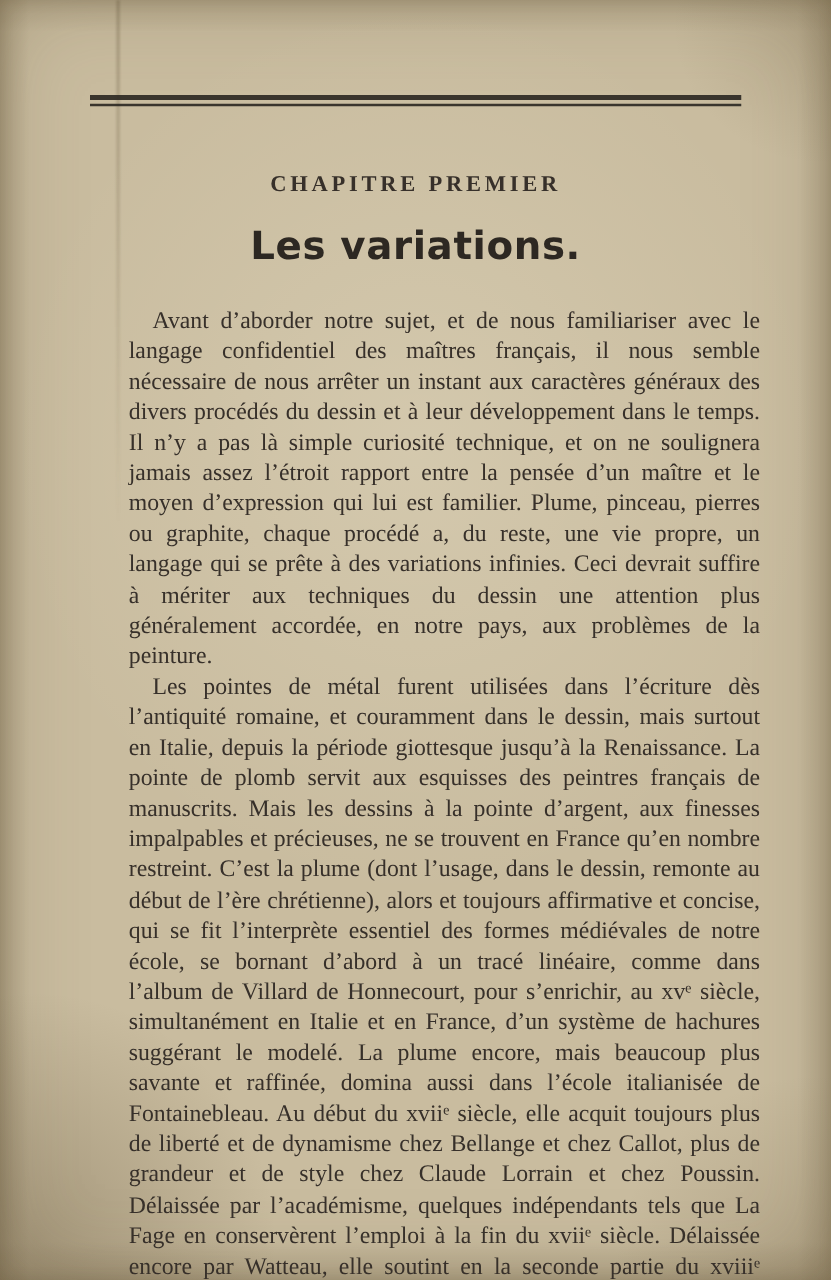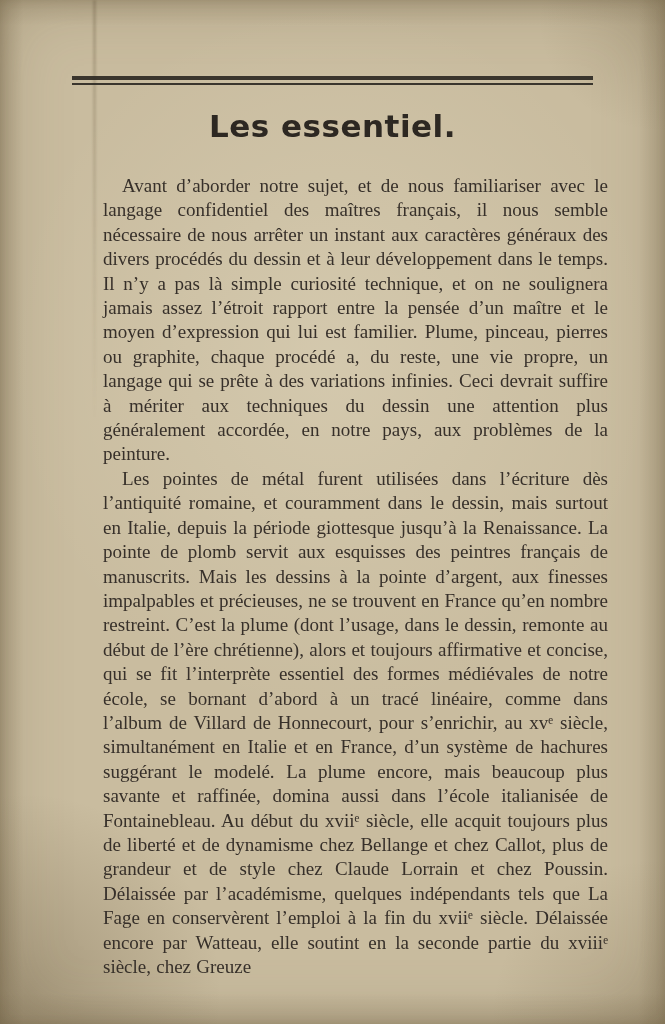--- a/index.html
+++ b/index.html
@@ -83,19 +83,20 @@
     word-spacing:0.5px;
   }
 </style>
 </head>
 <body>
 
 <div class="page">
   <div class="crease"></div>
   <div class="content">
     <div class="double-rule"></div>
-    <h1 class="title">Les essentiel.</h1>
+    <h2 class="chapter">CHAPITRE PREMIER</h2>
+    <h1 class="title">Les variations.</h1>
     <div class="body-text">
       <p class="para">Avant d’aborder notre sujet, et de nous familiariser avec le langage confidentiel des maîtres français, il nous semble nécessaire de nous arrêter un instant aux caractères généraux des divers procédés du dessin et à leur développement dans le temps. Il n’y a pas là simple curiosité technique, et on ne soulignera jamais assez l’étroit rapport entre la pensée d’un maître et le moyen d’expression qui lui est familier. Plume, pinceau, pierres ou graphite, chaque procédé a, du reste, une vie propre, un langage qui se prête à des variations infinies. Ceci devrait suffire à mériter aux techniques du dessin une attention plus généralement accordée, en notre pays, aux problèmes de la peinture.</p>
       <p class="para">Les pointes de métal furent utilisées dans l’écriture dès l’antiquité romaine, et couramment dans le dessin, mais surtout en Italie, depuis la période giottesque jusqu’à la Renaissance. La pointe de plomb servit aux esquisses des peintres français de manuscrits. Mais les dessins à la pointe d’argent, aux finesses impalpables et précieuses, ne se trouvent en France qu’en nombre restreint. C’est la plume (dont l’usage, dans le dessin, remonte au début de l’ère chrétienne), alors et toujours affirmative et concise, qui se fit l’interprète essentiel des formes médiévales de notre école, se bornant d’abord à un tracé linéaire, comme dans l’album de Villard de Honnecourt, pour s’enrichir, au xvᵉ siècle, simultanément en Italie et en France, d’un système de hachures suggérant le modelé. La plume encore, mais beaucoup plus savante et raffinée, domina aussi dans l’école italianisée de Fontainebleau. Au début du xviiᵉ siècle, elle acquit toujours plus de liberté et de dynamisme chez Bellange et chez Callot, plus de grandeur et de style chez Claude Lorrain et chez Poussin. Délaissée par l’académisme, quelques indépendants tels que La Fage en conservèrent l’emploi à la fin du xviiᵉ siècle. Délaissée encore par Watteau, elle soutint en la seconde partie du xviiiᵉ siècle, chez Greuze</p>
     </div>
   </div>
 </div>
 
 </body></html>

